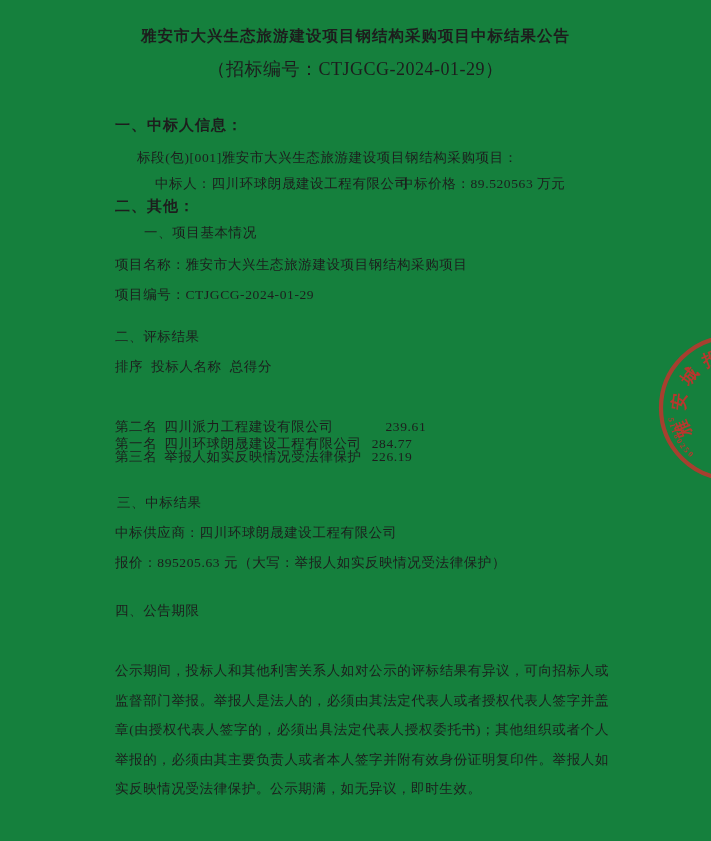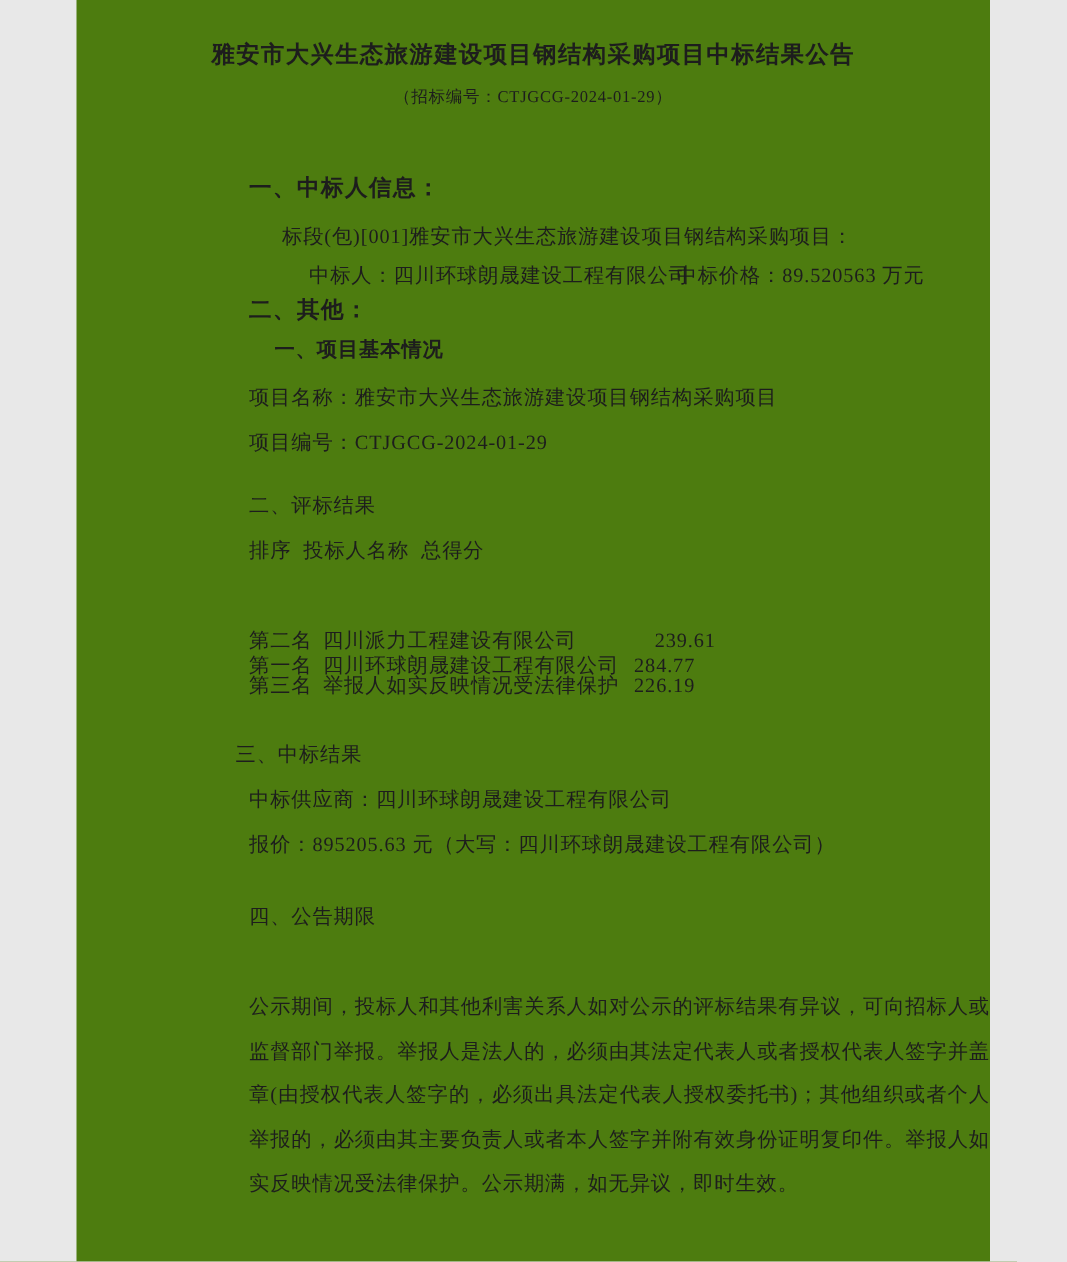--- a/index.html
+++ b/index.html
@@ -1,32 +1,32 @@
 <!DOCTYPE html>
 <html><head>
 <meta charset="utf-8">
 <style>
   html,body{margin:0;padding:0;background:#e8e8e8;}
   .page{
     position:relative;
-    width:609px;height:841px;
+    width:711px;height:841px;
     margin:0 auto;
-    background:#4d7c0f;
+    background:#15803d;
     overflow:hidden;
     font-family:"Liberation Serif","DejaVu Serif",serif;
     color:#1d1d1d;
   }
   .line{position:absolute;font-size:13.5px;letter-spacing:0.6px;white-space:nowrap;}
   .doc-title{
     position:absolute;top:26px;left:0;right:0;
     text-align:center;font-size:15.5px;font-weight:700;letter-spacing:1px;
   }
   .doc-subtitle{
     position:absolute;top:57px;left:0;right:0;
-    text-align:center;font-size:11px;letter-spacing:0.5px;
+    text-align:center;font-size:18px;letter-spacing:0.5px;
   }
   .h-bold{font-size:15px;font-weight:700;letter-spacing:1px;}
   .eval-header span{margin-right:8px;}
   .eval-row .rank{margin-right:7px;}
   .eval-row .score{margin-left:10px;}
   .eval-row.row-idx-2 .score{margin-left:52px;}
   .notice-para{
     position:absolute;top:656px;left:115px;width:494px;
     font-size:13.5px;letter-spacing:0.6px;line-height:29.6px;
     text-align:justify;
@@ -49,41 +49,41 @@
 
   <div class="line h-bold" style="top:116px;left:115px;">一、中标人信息：</div>
 
   <div class="line" style="top:149px;left:137px;">标段(包)[001]雅安市大兴生态旅游建设项目钢结构采购项目：</div>
 
   <div class="line" style="top:175px;left:155px;"><span>中标人：</span><span>四川环球朗晟建设工程有限公司</span></div>
   <div class="line" style="top:175px;left:400px;"><span>中标价格：</span><span>89.520563 万元</span></div>
 
   <div class="line h-bold" style="top:197px;left:115px;">二、其他：</div>
 
-  <div class="line" style="top:224px;left:132px;font-weight:bold;">一、项目基本情况</div>
+  <div class="line" style="top:224px;left:144px;">一、项目基本情况</div>
 
   <div class="line" style="top:256px;left:115px;"><span>项目名称：</span><span>雅安市大兴生态旅游建设项目钢结构采购项目</span></div>
 
   <div class="line" style="top:286px;left:115px;"><span>项目编号：</span><span>CTJGCG-2024-01-29</span></div>
 
   <div class="line" style="top:328px;left:115px;">二、评标结果</div>
 
   <div class="line eval-header" style="top:358px;left:115px;"><span>排序</span><span>投标人名称</span><span>总得分</span></div>
 
   <div>
     <div class="line eval-row row-idx-1" style="top:388px;left:115px;margin-top:47px;"><span class="rank">第一名</span><span class="bidder">四川环球朗晟建设工程有限公司</span><span class="score">284.77</span></div>
     <div class="line eval-row row-idx-2" style="top:418px;left:115px;"><span class="rank">第二名</span><span class="bidder">四川派力工程建设有限公司</span><span class="score">239.61</span></div>
     <div class="line eval-row row-idx-3" style="top:448px;left:115px;"><span class="rank">第三名</span><span class="bidder">举报人如实反映情况受法律保护</span><span class="score">226.19</span></div>
   </div>
 
-  <div class="line" style="top:494px;left:106px;">三、中标结果</div>
+  <div class="line" style="top:494px;left:117px;">三、中标结果</div>
 
   <div class="line" style="top:524px;left:115px;"><span>中标供应商：</span><span>四川环球朗晟建设工程有限公司</span></div>
 
-  <div class="line" style="top:554px;left:115px;"><span>报价：</span><span>895205.63 元</span><span>（大写：四川环球朗晟建设工程有限公司）</span></div>
+  <div class="line" style="top:554px;left:115px;"><span>报价：</span><span>895205.63 元</span><span>（大写：举报人如实反映情况受法律保护）</span></div>
 
   <div class="line" style="top:602px;left:115px;">四、公告期限</div>
 
 
   <div class="notice-para">公示期间，投标人和其他利害关系人如对公示的评标结果有异议，可向招标人或监督部门举报。举报人是法人的，必须由其法定代表人或者授权代表人签字并盖章(由授权代表人签字的，必须出具法定代表人授权委托书)；其他组织或者个人举报的，必须由其主要负责人或者本人签字并附有效身份证明复印件。举报人如实反映情况受法律保护。公示期满，如无异议，即时生效。</div>
 
   <svg class="stamp" viewBox="-85 -85 170 170" aria-hidden="true">
     <circle cx="0" cy="0" r="71" fill="none" stroke="#c9302c" stroke-width="4.2" opacity="0.88"></circle>
     <text class="cjk" text-anchor="middle" dominant-baseline="central" transform="rotate(-113) translate(0,-53)">雅</text>
     <text class="cjk" text-anchor="middle" dominant-baseline="central" transform="rotate(-83) translate(0,-53)">安</text>

